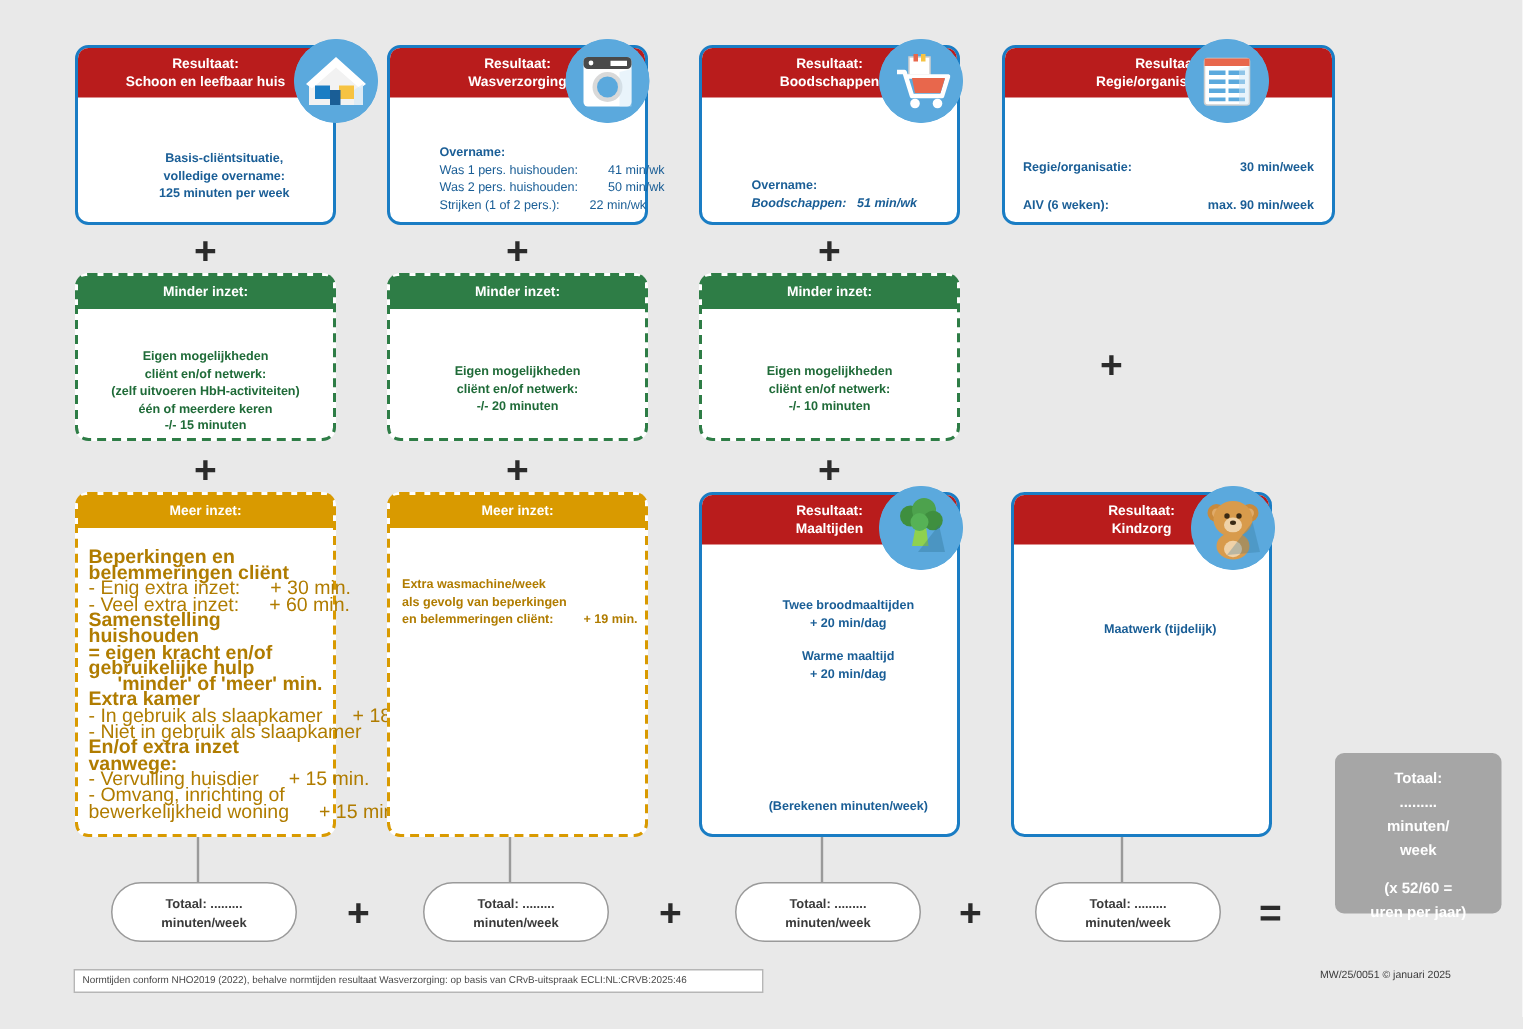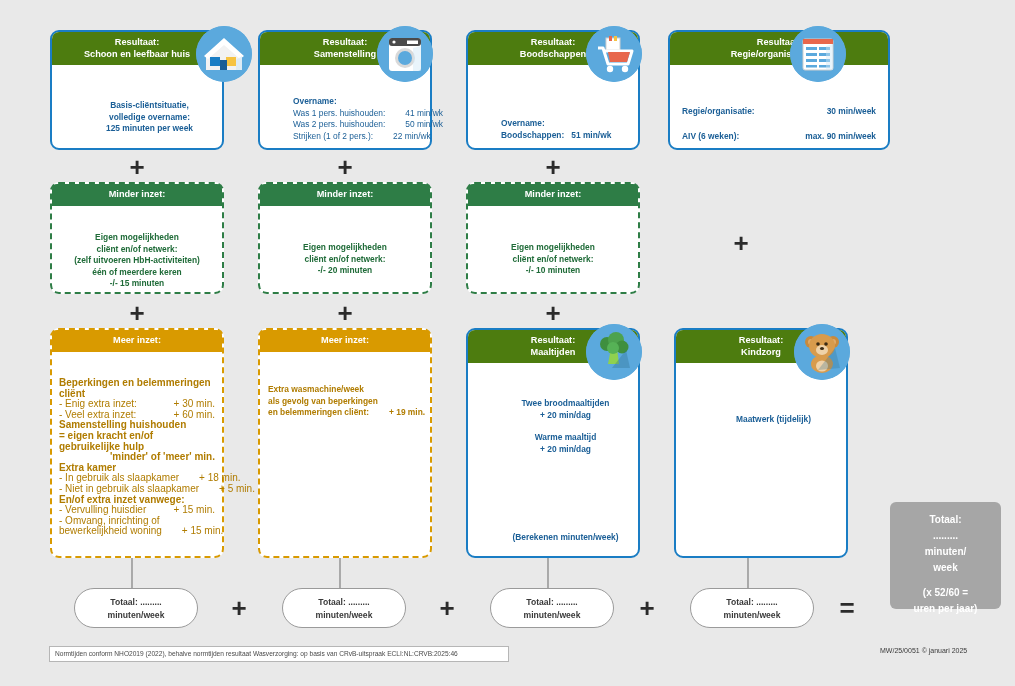--- a/index.html
+++ b/index.html
@@ -40,21 +40,21 @@
     left: 0; right: 0; top: 0;
     box-sizing: border-box;
     border-radius: 7px 7px 0 0;
     color: #ffffff;
     text-align: center;
     font-weight: bold;
     font-size: 9.2px;
     line-height: 11.6px;
     padding: 5px 2px 5px 2px;
   }
-  .card.blue .hdr { background: #4d7c0f; }
+  .card.blue .hdr { background: #b91c1c; }
   .card.green { border: 2px dashed #2e7d46; }
   .card.green .hdr { background: #2e7d46; border-radius: 5px 5px 0 0; }
   .card.orange { border: 2px dashed #d99a00; }
   .card.orange .hdr { background: #d99a00; border-radius: 5px 5px 0 0; }
 
   .card .body {
     position: absolute;
     left: 0; right: 0;
     box-sizing: border-box;
     padding: 6px 8px;
@@ -168,21 +168,21 @@
     overflow: hidden;
   }
   .badge svg { display: block; }
 
   
   .arrow {
     position: absolute;
   }
   .arrow svg { display: block; }
 
-  .nowrap { white-space: nowrap; }
+  .nowrap { white-space: nowrap; font-style: italic; }
 </style>
 </head>
 <body>
 
 <div id="page">
   <div class="canvas">
 
     <div class="card blue" style="left:32px; top:20px; width:174px; height:120px;">
       <div class="hdr">
         <div>Resultaat:</div>
@@ -203,21 +203,21 @@
         <rect x="14" y="31" width="10" height="9" fill="#1a7dc4"></rect>
         <rect x="30" y="31" width="10" height="9" fill="#f6c342"></rect>
         <rect x="24" y="34" width="7" height="10" fill="#1a5e96"></rect>
         <path d="M46 30 L46 44 L40 44 L40 34 Z" fill="#cfe6f6" opacity="0.6"></path>
       </svg>
     </div>
 
     <div class="card blue" style="left:240px; top:20px; width:174px; height:120px;">
       <div class="hdr">
         <div>Resultaat:</div>
-        <div>Samenstelling</div>
+        <div>Wasverzorging</div>
       </div>
       <div class="body" style="top:58px;">
         <div class="b-bold">Overname:</div>
         <div class="row">
           <span class="lab">Was 1 pers. huishouden:</span>
           <span class="val">41 min/wk</span>
         </div>
         <div class="row">
           <span class="lab">Was 2 pers. huishouden:</span>
           <span class="val">50 min/wk</span>
@@ -339,21 +339,21 @@
     </div>
 
     <div class="plus" style="left:700px; top:220px; width:46px;">+</div>
 
     <div class="plus" style="left:96px; top:290px; width:46px;">+</div>
     <div class="plus" style="left:304px; top:290px; width:46px;">+</div>
     <div class="plus" style="left:512px; top:290px; width:46px;">+</div>
 
     <div class="card orange" style="left:32px; top:318px; width:174px; height:230px;">
       <div class="hdr">Meer inzet:</div>
-      <div class="body" style="top:42px; padding:6px 7px; font-size:10px; line-height:10.6px;">
+      <div class="body" style="top:30px; padding:6px 7px; font-size:13px; line-height:10.6px;">
         <div class="b-bold">Beperkingen en belemmeringen cliënt</div>
         <div class="row">
           <span class="lab">- Enig extra inzet:</span>
           <span class="val">+ 30 min.</span>
         </div>
         <div class="row">
           <span class="lab">- Veel extra inzet:</span>
           <span class="val">+ 60 min.</span>
         </div>
         <div class="b-bold">Samenstelling huishouden</div>

